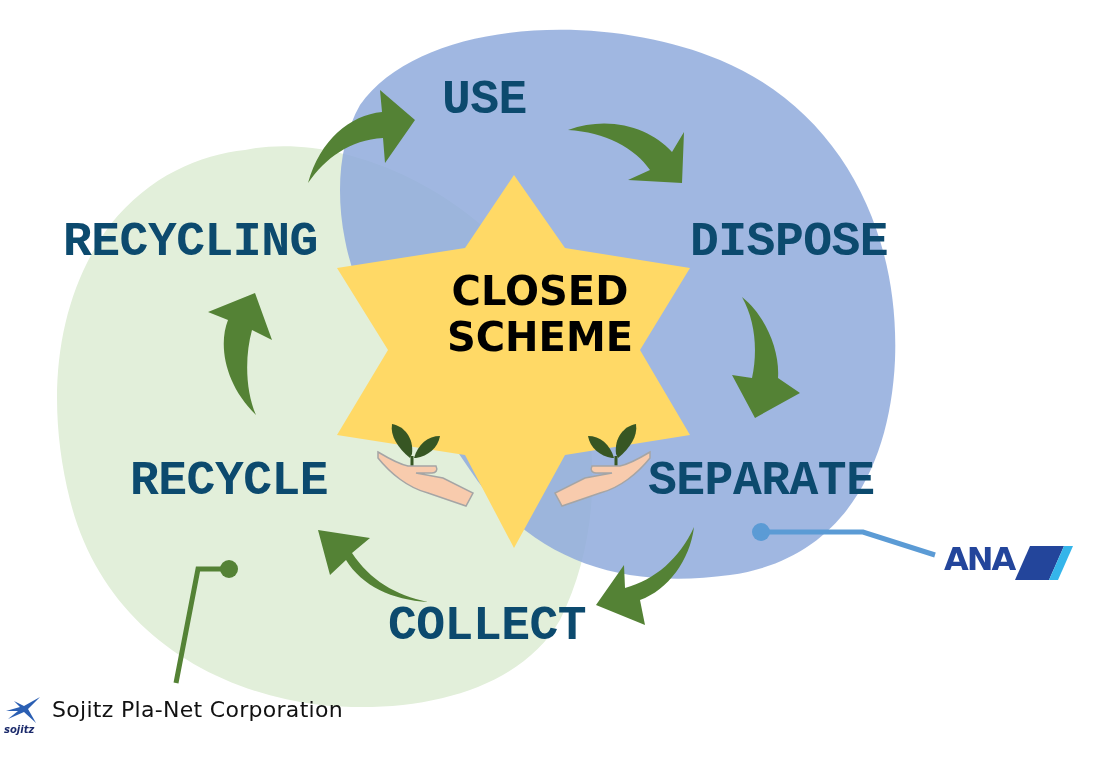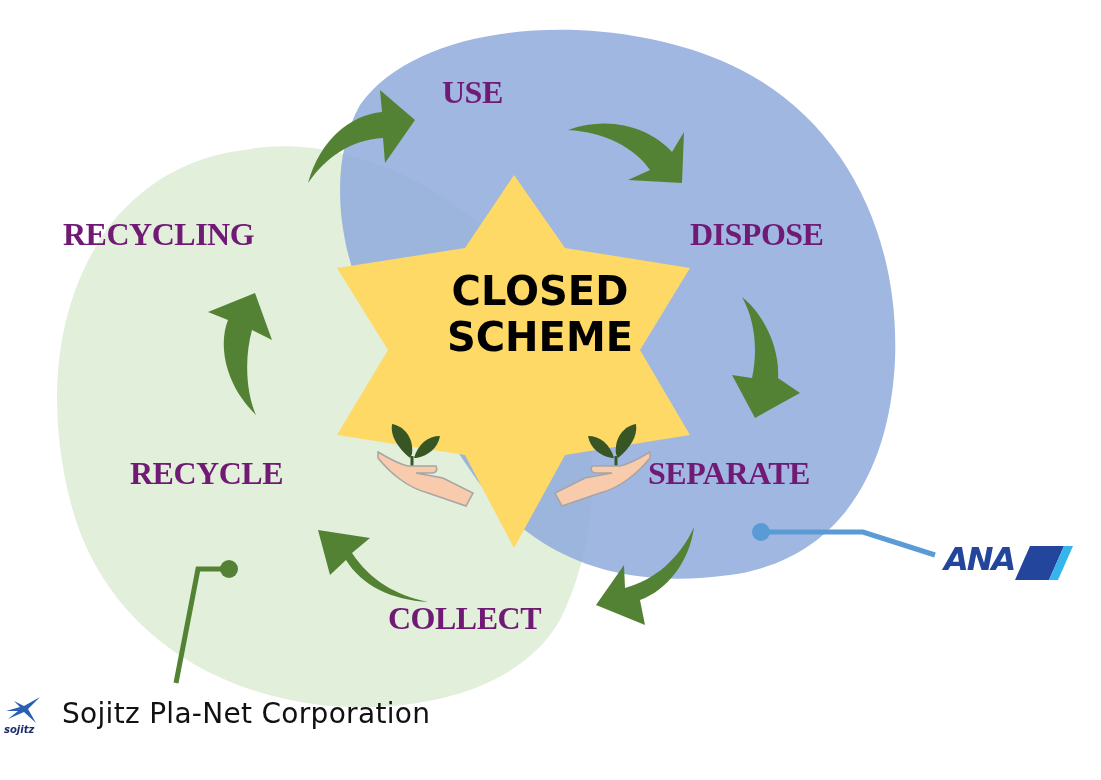--- a/index.html
+++ b/index.html
@@ -1,26 +1,26 @@
 <!DOCTYPE html>
 <html><head>
 <meta charset="utf-8">
 <style>
   html, body { margin: 0; padding: 0; background: #ffffff; }
   body { width: 1101px; height: 780px; position: relative; overflow: hidden; font-family: "DejaVu Sans", sans-serif; }
   #stage { position: absolute; left: 0; top: 0; width: 1101px; height: 780px; }
-  .step-label { position: absolute; font-family: Liberation Serif, serif; font-weight: bold; color: #701a75; font-size: 32px; letter-spacing: -0.5px; white-space: nowrap; line-height: 1; }
+  .step-label { position: absolute; font-family: Liberation Mono, monospace; font-weight: bold; color: #0c4a6e; font-size: 48px; letter-spacing: -0.5px; white-space: nowrap; line-height: 1; }
   .center-title { position: absolute; left: 380px; top: 268px; width: 320px; text-align: center; font-family: "DejaVu Sans", sans-serif; font-weight: bold; font-size: 40px; line-height: 46px; color: #000; }
   .center-title span { display: block; }
   .logo-sojitz { position: absolute; left: 4px; top: 697px; display: flex; align-items: flex-start; }
   .logo-sojitz .mark { position: relative; width: 38px; height: 40px; }
   .logo-sojitz .mark-text { position: absolute; left: 0; top: 27px; font-family: "DejaVu Sans", sans-serif; font-style: italic; font-weight: bold; font-size: 10px; color: #1b2a6b; }
-  .logo-sojitz .name { font-family: "DejaVu Sans", sans-serif; font-size: 28px; color: #111; margin-left: 20px; letter-spacing: 0.3px; }
+  .logo-sojitz .name { font-family: "DejaVu Sans", sans-serif; font-size: 22px; color: #111; margin-left: 10px; letter-spacing: 0.3px; }
   .logo-ana { position: absolute; left: 944px; top: 540px; display: flex; align-items: center; }
-  .logo-ana .ana-text { font-family: "DejaVu Sans", sans-serif; font-style: italic; font-weight: bold; font-size: 32px; color: #23459b; letter-spacing: -2px; }
+  .logo-ana .ana-text { font-family: "DejaVu Sans", sans-serif; font-weight: bold; font-size: 32px; color: #23459b; letter-spacing: -2px; }
 </style>
 </head>
 <body>
 
 <svg id="stage" viewBox="0 0 1101 780" width="1101" height="780" xmlns="http://www.w3.org/2000/svg">
 
   <path d="M245,150 C340,130 480,190 545,300 C600,390 610,520 560,620 C520,690 420,715 320,705 C200,690 100,620 70,500 C45,400 55,300 110,225 C150,175 200,155 245,150 Z" fill="#E2EFDA"></path>
 
   <path d="M360,105 C420,20 600,10 720,60 C840,110 900,230 895,360 C890,470 840,560 730,575 C620,590 530,560 470,470 C420,395 360,320 345,240 C335,190 340,140 360,105 Z" fill="#8FAADC" fill-opacity="0.85"></path>
 

